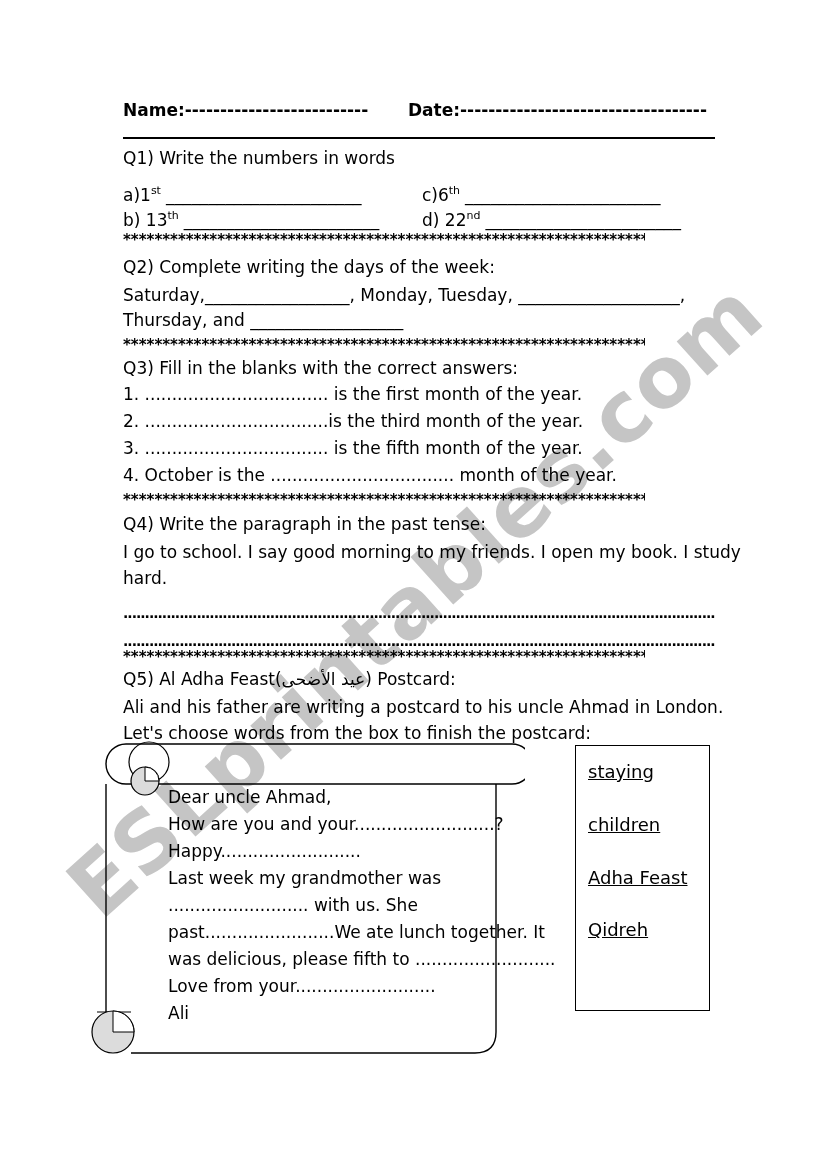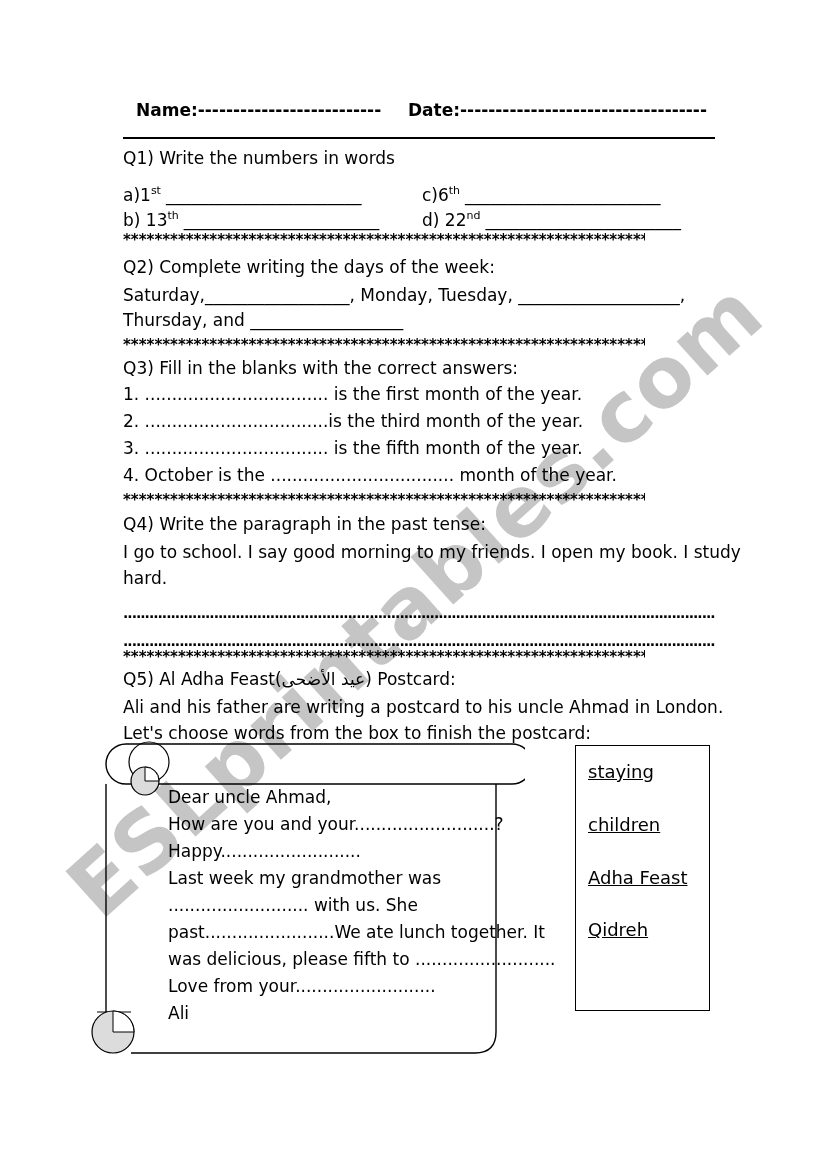--- a/index.html
+++ b/index.html
@@ -27,21 +27,21 @@
   .content{
     position:absolute;
     left:123px;top:100px;
     width:589px;
     z-index:1;
     font-size:17px;
   }
   .bold{font-weight:bold;}
   .nowrap{white-space:nowrap;}
   .header-row{position:relative;height:24px;}
-  .header-row .name-lbl{position:absolute;left:13px;top:0;}
+  .header-row .name-lbl{position:absolute;left:0;top:0;}
   .header-row .date-lbl{position:absolute;left:285px;top:0;}
   .divider{margin-top:13px;border-top:2px solid #000;width:592px;}
   .q-title{font-weight:normal;line-height:20px;}
   .t-q1{margin-top:9px;}
   .q1-grid{
     margin-top:13px;
     display:grid;
     grid-template-columns:299px 1fr;
     grid-auto-rows:25px;
     align-items:end;

